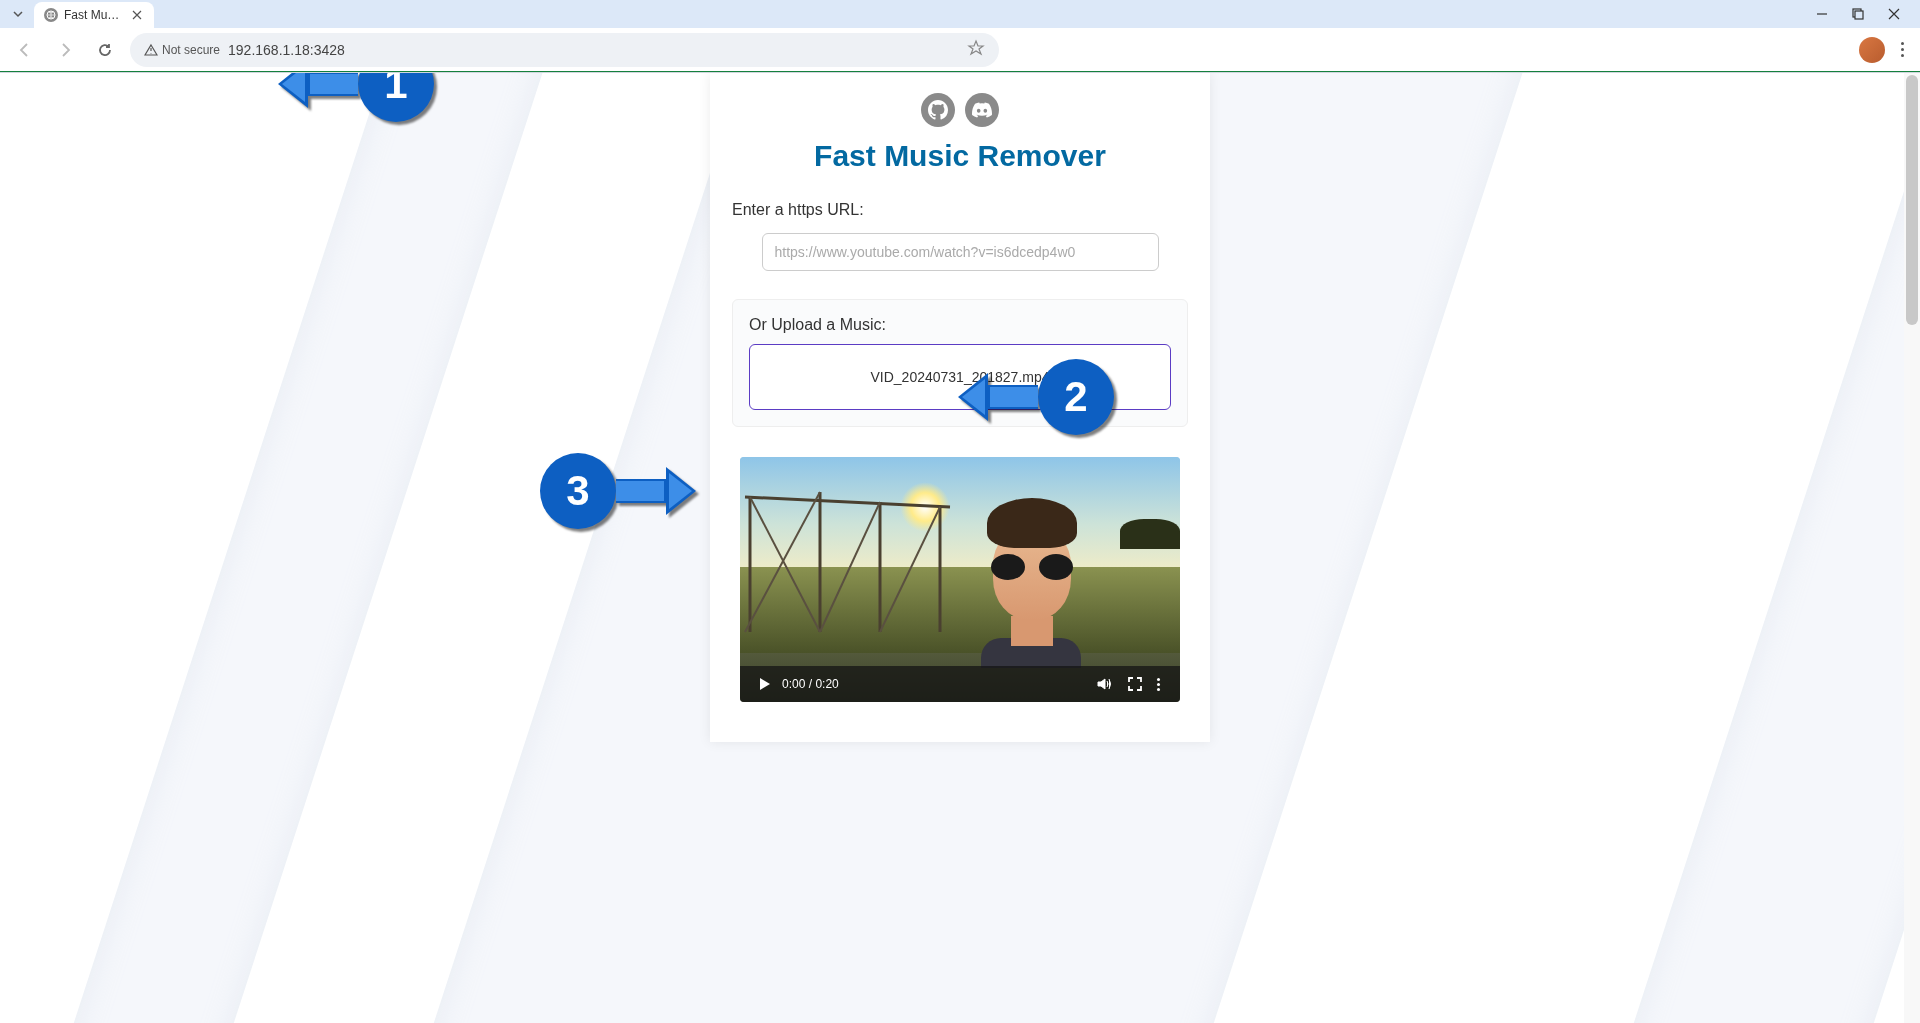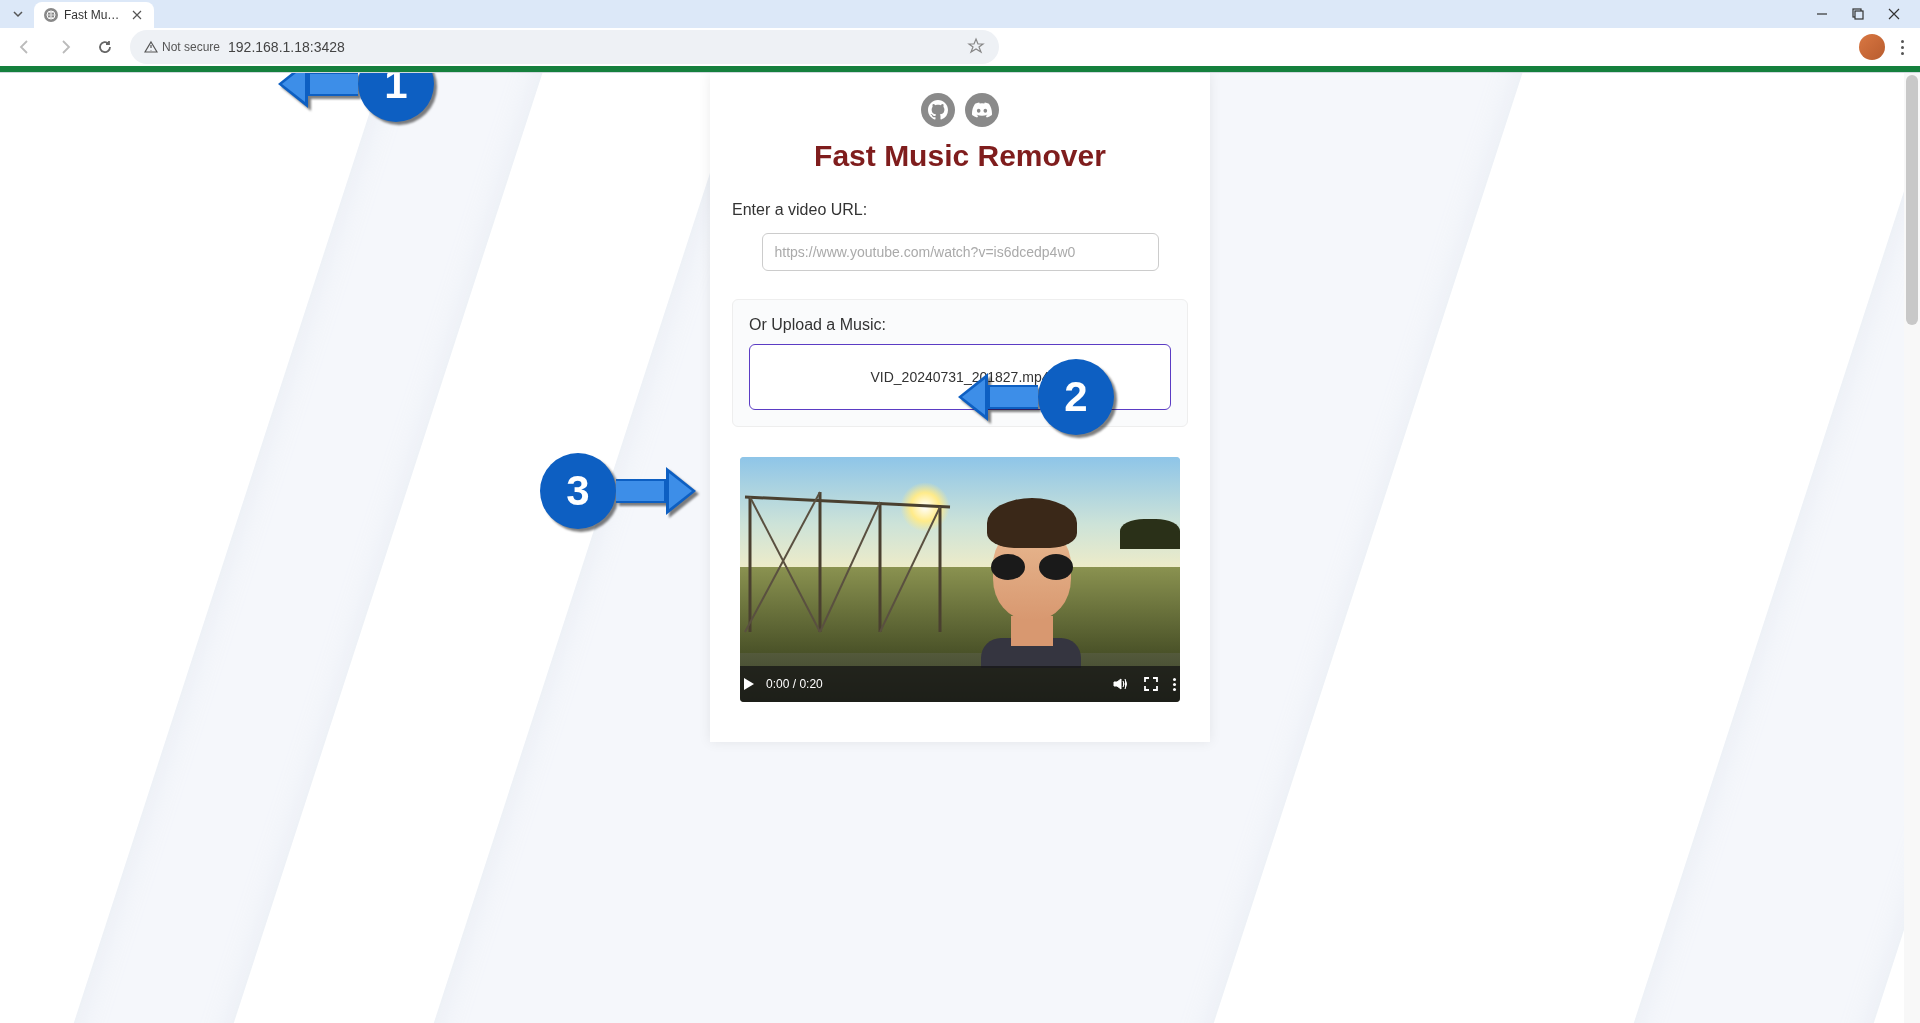--- a/index.html
+++ b/index.html
@@ -9,21 +9,21 @@
     .browser-top { background: #dce8f8; border-bottom: 1px solid #d0d7de; }
     .tab-bar { display: flex; align-items: center; height: 28px; padding-left: 8px; }
     .tab-chevron { width: 20px; height: 20px; display: flex; align-items: center; justify-content: center; cursor: pointer; margin-right: 6px; }
     .tab { background: #fff; border-radius: 8px 8px 0 0; padding: 4px 10px; display: flex; align-items: center; gap: 6px; font-size: 12px; color: #333; min-width: 100px; max-width: 120px; height: 26px; margin-top: 2px; }
     .tab-favicon { width: 14px; height: 14px; border-radius: 50%; background: #888; display: flex; align-items: center; justify-content: center; flex-shrink: 0; }
     .tab-title { white-space: nowrap; overflow: hidden; text-overflow: ellipsis; flex: 1; }
     .tab-close { width: 14px; height: 14px; cursor: pointer; display: flex; align-items: center; justify-content: center; color: #555; }
     .window-controls { margin-left: auto; display: flex; gap: 12px; padding-right: 14px; }
     .win-ctrl { width: 24px; height: 24px; display: flex; align-items: center; justify-content: center; cursor: pointer; color: #444; }
 
-    .toolbar { background: #fff; height: 44px; display: flex; align-items: center; padding: 0 10px; gap: 10px; border-bottom: 6px solid #15803d; }
+    .toolbar { background: #fff; height: 44px; display: flex; align-items: center; padding: 0 10px; gap: 10px; border-bottom: 1px solid #15803d; }
     .nav-btn { width: 30px; height: 30px; display: flex; align-items: center; justify-content: center; cursor: pointer; color: #666; border-radius: 50%; }
     .nav-btn.disabled { color: #bbb; cursor: default; }
     .address-bar { flex: 1; background: #eef1f5; border-radius: 22px; height: 34px; display: flex; align-items: center; padding: 0 14px; gap: 8px; font-size: 14px; color: #444; max-width: 1280px; }
     .security-badge { display: flex; align-items: center; gap: 4px; font-size: 12px; color: #555; }
     .star-btn { color: #888; cursor: pointer; }
     .profile-avatar { width: 26px; height: 26px; border-radius: 50%; background: linear-gradient(135deg, #d97742, #b85c2e); cursor: pointer; }
     .menu-dots { display: flex; flex-direction: column; gap: 3px; cursor: pointer; padding: 6px; }
     .menu-dots span { width: 3px; height: 3px; background: #555; border-radius: 50%; }
 
     
@@ -31,21 +31,21 @@
     .page-bg { position: absolute; inset: 0; overflow: hidden; z-index: 0; }
     .bg-stripe { position: absolute; background: #fff; transform: skewX(-18deg); box-shadow: 0 0 30px rgba(200,210,225,0.3); }
     .bg-stripe:nth-child(1) { left: -200px; top: -100px; width: 420px; height: 1200px; }
     .bg-stripe:nth-child(2) { left: 380px; top: -100px; width: 200px; height: 1200px; }
     .bg-stripe:nth-child(3) { right: 140px; top: -100px; width: 420px; height: 1200px; }
     .bg-stripe:nth-child(4) { right: -300px; top: -100px; width: 200px; height: 1200px; }
 
     .app-card { position: relative; z-index: 1; background: #fff; width: 500px; margin: 0 auto; padding: 20px 22px 40px; box-shadow: 0 0 12px rgba(0,0,0,0.08); }
     .social-icons { display: flex; justify-content: center; gap: 10px; margin-bottom: 12px; }
     .social-icon { width: 34px; height: 34px; border-radius: 50%; background: #8a8a8a; display: flex; align-items: center; justify-content: center; cursor: pointer; color: #fff; }
-    .app-title { text-align: center; font-size: 30px; font-weight: bold; color: #7f1d1d; margin-bottom: 28px; }
+    .app-title { text-align: center; font-size: 30px; font-weight: bold; color: #0369a1; margin-bottom: 28px; }
 
     .label { font-size: 16px; color: #333; margin-bottom: 14px; }
     .url-input { width: 397px; margin: 0 auto 28px; padding: 10px 12px; border: 1px solid #ccc; border-radius: 6px; font-size: 14px; color: #888; display: block; outline: none; }
     .url-input::placeholder { color: #aaa; }
 
     .upload-section { background: #fafbfc; border: 1px solid #eee; border-radius: 6px; padding: 16px; margin-bottom: 30px; }
     .file-box { background: #fff; border: 1.5px solid #5b3cc4; border-radius: 6px; padding: 24px; text-align: center; font-size: 14px; color: #333; cursor: pointer; }
 
     .process-wrap { text-align: center; margin-bottom: 40px; }
     .process-btn { display: inline-block; background: #6644d9; color: #fff; border: none; padding: 12px 22px; border-radius: 6px; font-size: 16px; cursor: pointer; }
@@ -59,21 +59,21 @@
     .face-hair { position: absolute; top: 0; left: 18px; width: 90px; height: 50px; background: #3a2818; border-radius: 50% 50% 30% 30%; }
     .face-skin { position: absolute; top: 30px; left: 24px; width: 78px; height: 92px; background: linear-gradient(to bottom, #e8b890 0%, #d89870 100%); border-radius: 40% 40% 45% 45%; }
     .face-glasses { position: absolute; top: 56px; left: 22px; width: 82px; height: 28px; }
     .glass-lens { position: absolute; width: 34px; height: 26px; background: #1a1a1a; border-radius: 50%; }
     .glass-lens.left { left: 0; }
     .glass-lens.right { right: 0; }
     .video-neck { position: absolute; top: 118px; left: 42px; width: 42px; height: 30px; background: #d89870; }
     .video-shirt { position: absolute; top: 140px; left: 12px; width: 100px; height: 30px; background: #353540; border-radius: 20px 20px 0 0; }
     .video-trees { position: absolute; top: 62px; right: 0; width: 60px; height: 30px; background: #2a3018; border-radius: 40% 40% 0 0; }
 
-    .video-controls { position: absolute; bottom: 0; left: 0; right: 0; height: 36px; background: rgba(20,20,20,0.75); display: flex; align-items: center; padding: 0 4px; gap: 12px; color: #fff; font-size: 12px; }
+    .video-controls { position: absolute; bottom: 0; left: 0; right: 0; height: 36px; background: rgba(20,20,20,0.75); display: flex; align-items: center; padding: 0 20px; gap: 12px; color: #fff; font-size: 12px; }
     .play-icon { width: 0; height: 0; border-left: 10px solid #fff; border-top: 6px solid transparent; border-bottom: 6px solid transparent; cursor: pointer; }
     .video-time { font-size: 12px; }
     .video-controls-right { margin-left: auto; display: flex; align-items: center; gap: 14px; }
     .vc-icon { cursor: pointer; display: flex; align-items: center; justify-content: center; }
     .vdots { display: flex; flex-direction: column; gap: 2px; }
     .vdots span { width: 3px; height: 3px; background: #fff; border-radius: 50%; }
 
     
     .annotation { position: absolute; z-index: 50; display: flex; align-items: center; filter: drop-shadow(3px 3px 1px rgba(0,0,0,0.5)); }
     .anno-circle { width: 76px; height: 76px; border-radius: 50%; background: #0d5fc2; display: flex; align-items: center; justify-content: center; color: #fff; font-size: 42px; font-weight: bold; font-family: Arial; flex-shrink: 0; }
@@ -199,21 +199,21 @@
           </svg>
       </div>
       <div class="social-icon">
         <svg width="20" height="20" viewBox="0 0 24 24">
             <path fill="#fff" d="M20.317 4.37a19.791 19.791 0 0 0-4.885-1.515.074.074 0 0 0-.079.037c-.21.375-.444.864-.608 1.25a18.27 18.27 0 0 0-5.487 0 12.64 12.64 0 0 0-.617-1.25.077.077 0 0 0-.079-.037A19.736 19.736 0 0 0 3.677 4.37a.07.07 0 0 0-.032.027C.533 9.046-.32 13.58.099 18.057a.082.082 0 0 0 .031.057 19.9 19.9 0 0 0 5.993 3.03.078.078 0 0 0 .084-.028c.462-.63.874-1.295 1.226-1.994a.076.076 0 0 0-.041-.106 13.107 13.107 0 0 1-1.872-.892.077.077 0 0 1-.008-.128 10.2 10.2 0 0 0 .372-.292.074.074 0 0 1 .077-.01c3.928 1.793 8.18 1.793 12.062 0a.074.074 0 0 1 .078.01c.12.098.246.198.373.292a.077.077 0 0 1-.006.127 12.299 12.299 0 0 1-1.873.892.077.077 0 0 0-.041.107c.36.698.772 1.362 1.225 1.993a.076.076 0 0 0 .084.028 19.839 19.839 0 0 0 6.002-3.03.077.077 0 0 0 .032-.054c.5-5.177-.838-9.674-3.549-13.66a.061.061 0 0 0-.031-.03zM8.02 15.33c-1.183 0-2.157-1.085-2.157-2.419 0-1.333.956-2.419 2.157-2.419 1.21 0 2.176 1.096 2.157 2.42 0 1.333-.956 2.418-2.157 2.418zm7.975 0c-1.183 0-2.157-1.085-2.157-2.419 0-1.333.955-2.419 2.157-2.419 1.21 0 2.176 1.096 2.157 2.42 0 1.333-.946 2.418-2.157 2.418z"></path>
           </svg>
       </div>
     </div>
     <h1 class="app-title">Fast Music Remover</h1>
 
-    <div class="label">Enter a video URL:</div>
+    <div class="label">Enter a https URL:</div>
     <input class="url-input" type="text" placeholder="https://www.youtube.com/watch?v=is6dcedp4w0" style="">
 
     <div class="upload-section">
       <div class="label" style="margin-bottom:10px">Or Upload a Music:</div>
       <div class="file-box">
         <span>VID_20240731_201827.mp4</span>
       </div>
     </div>
 
 

